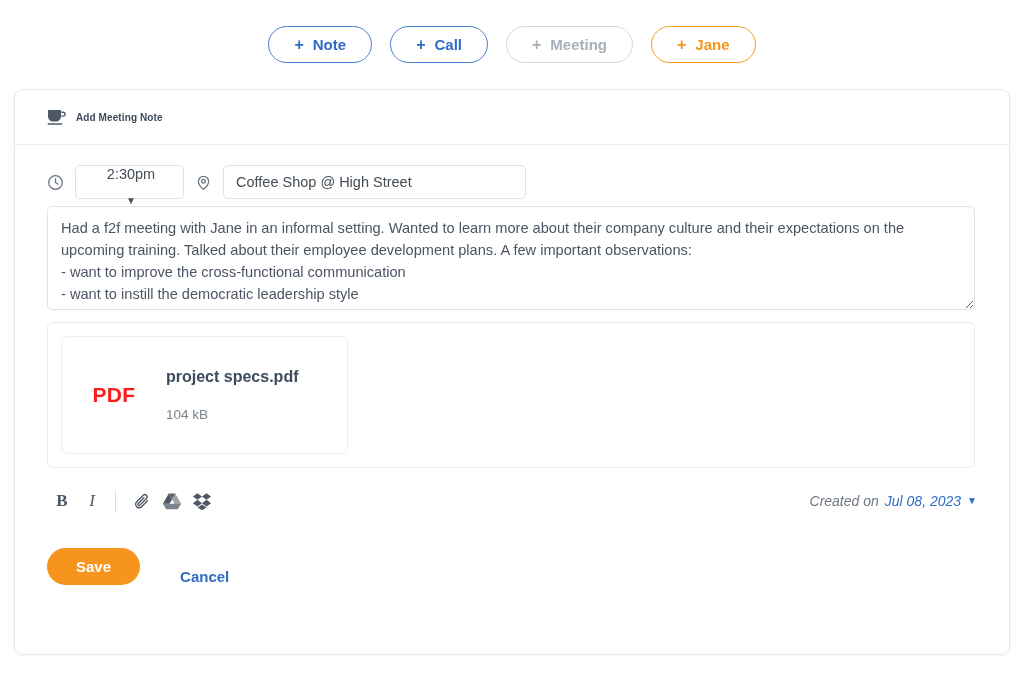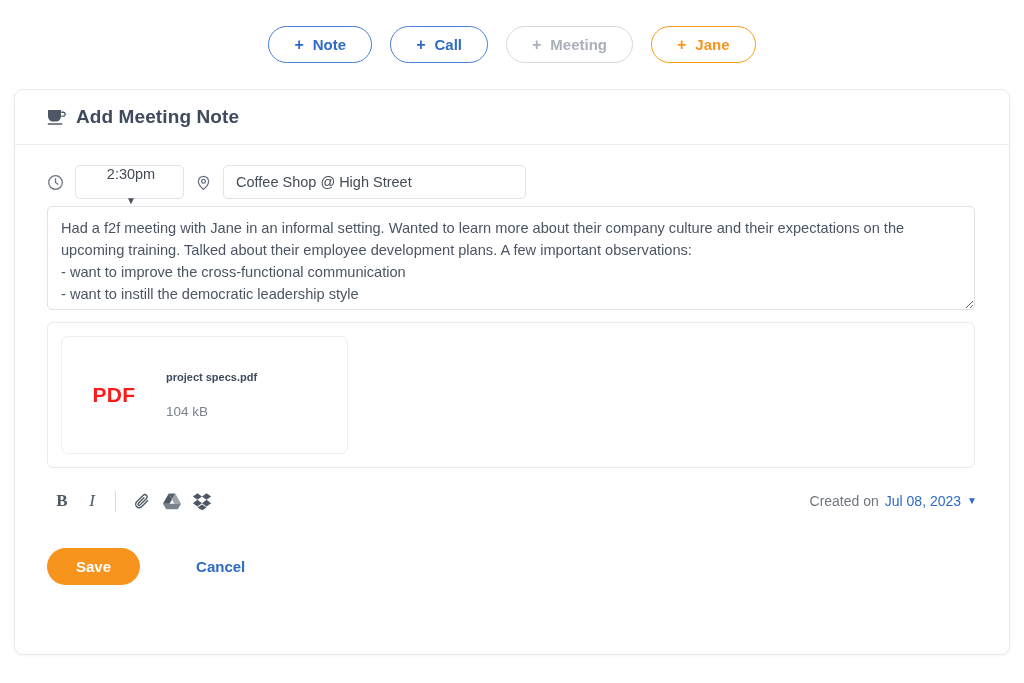--- a/index.html
+++ b/index.html
@@ -60,21 +60,21 @@
   }
   .card-head {
     height: 55px;
     display: flex;
     align-items: center;
     gap: 10px;
     padding: 0 32px;
     border-bottom: 1px solid #ebedf0;
   }
   .card-head .title {
-    font-size: 19px;
+    font-size: 10px;
     font-weight: bold;
     color: #3d4b5c;
     letter-spacing: .1px;
   }
   .cup { display: block; }
 
   .card-body { padding: 20px 32px 0 32px; }
 
   
   .meta-row {
@@ -163,21 +163,21 @@
   }
   .file-type {
     width: 104px;
     text-align: center;
     color: #fc1b1b;
     font-size: 21px;
     font-weight: bold;
     letter-spacing: .3px;
   }
   .file-meta { display: flex; flex-direction: column; gap: 21px; }
-  .file-name { font-size: 11px; font-weight: bold; color: #3d4b5c; }
+  .file-name { font-size: 16px; font-weight: bold; color: #3d4b5c; }
   .file-size { font-size: 13.5px; color: #7b838d; }
 
   
   .toolbar {
     margin-top: 14px;
     height: 38px;
     display: flex;
     align-items: center;
   }
   .tool {
@@ -197,30 +197,31 @@
     background: #d8dce0;
     margin: 0 11px 0 8px;
   }
   .spacer { flex: 1; }
   .created {
     font-size: 14px;
     color: #6f7781;
     display: inline-flex;
     align-items: center;
     gap: 6px;
+    font-style: italic;
   }
   .created .date { color: #2f6bc4; cursor: pointer; }
   .created .caret { color: #2f6bc4; font-size: 10px; }
 
   
   .footer {
     margin-top: 28px;
     display: flex;
-    align-items: center;
-    gap: 56px;
+    align-items: flex-end;
+    gap: 40px;
   }
   .btn-save {
     background: #f7941e;
     color: #ffffff;
     border: none;
     border-radius: 19px;
     height: 37px;
     padding: 0 29px;
     font-size: 15px;
     font-weight: bold;

